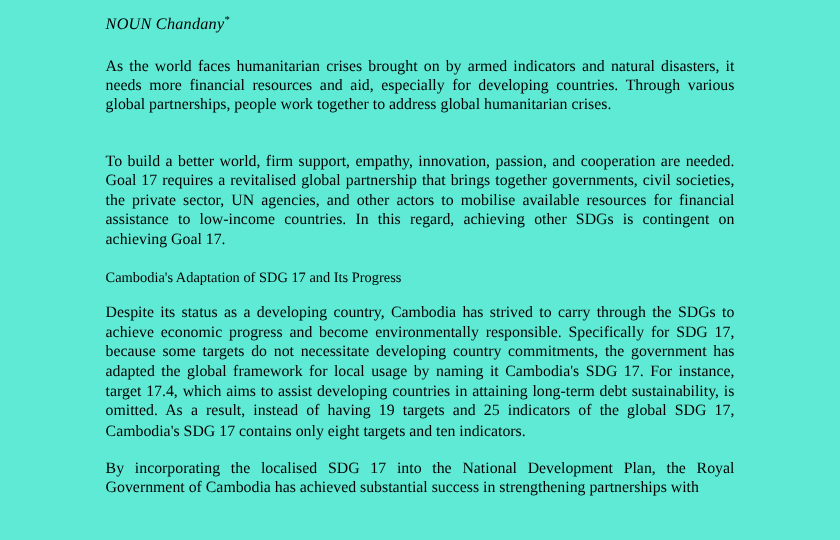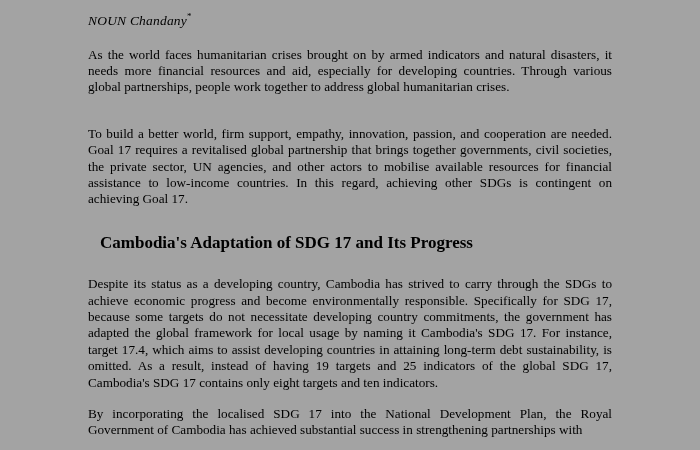--- a/index.html
+++ b/index.html
@@ -13,21 +13,21 @@
     font-family: "Liberation Serif", serif;
     color: #000000;
     overflow: hidden;
   }
   .page {
     position: relative;
     width: 700px;
     height: 450px;
     box-sizing: border-box;
     padding: 0 88px 0 88px;
-    background: #a3a3a3;
+    background: #5eead4;
   }
   .title-partial {
     height: 4px;
     overflow: hidden;
     font-size: 14px;
     font-weight: bold;
     text-align: center;
     color: #000;
     line-height: 14px;
   }
@@ -52,23 +52,23 @@
     line-height: 16.4px;
     text-align: justify;
     margin: 0;
     padding: 0;
     text-indent: 0;
   }
   .gap-large { height: 18px; }
   .gap-med { height: 15px; }
   .gap-small { height: 13px; }
   h2.section-heading {
-    font-size: 17px;
-    font-weight: bold;
-    margin: 12px;
+    font-size: 12px;
+    font-weight: normal;
+    margin: 0;
     padding: 0;
     line-height: 16.4px;
     text-align: left;
   }
 </style>
 </head>
 <body>
 
 <div class="page">
 

